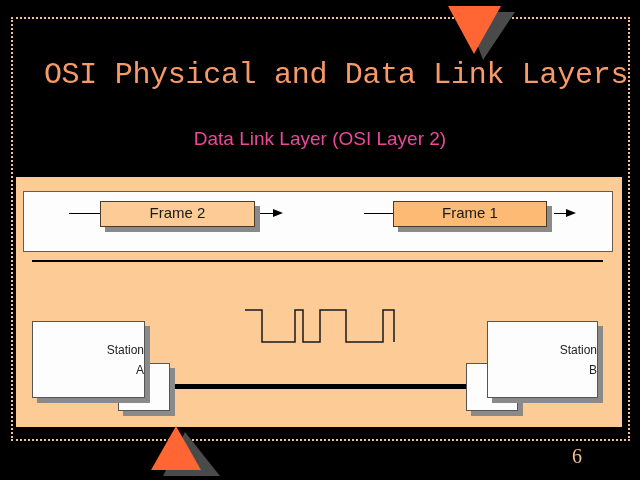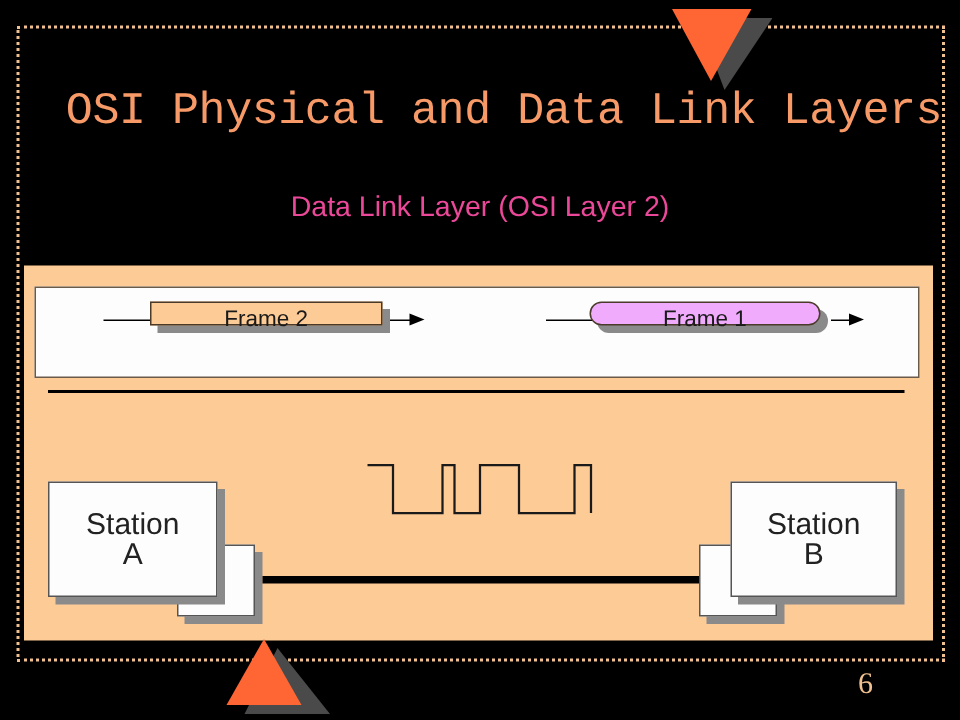--- a/index.html
+++ b/index.html
@@ -3,24 +3,24 @@
 <meta charset="utf-8">
 <style>
   html, body { margin:0; padding:0; }
   body { width:640px; height:480px; background:#000; position:relative; overflow:hidden; font-family:"Liberation Sans", sans-serif; }
   .frame-border { position:absolute; left:11px; top:17px; width:619px; height:424px; border:2px dotted #f0c090; box-sizing:border-box; }
   .title { position:absolute; left:0; width:640px; top:58px; text-align:center; font-family:Liberation Mono, monospace; font-size:30px; color:#f79a68; letter-spacing:-0.3px;margin-left:16px; }
   .subtitle { position:absolute; left:0; width:640px; top:128px; text-align:center; font-size:19px; color:#ec4899; }
   .panel { position:absolute; left:16px; top:177px; width:606px; height:250px; background:#fdcb96; }
   .frames-box { position:absolute; left:23px; top:191px; width:590px; height:61px; background:#fdfdfd; border:1px solid #6a5a4a; box-sizing:border-box; }
   .hline { position:absolute; background:#000; }
-  .frame-block { position:absolute; height:16px; border:1px solid #4a3a2a; box-sizing:border-box; font-size:15px; color:#1a1a1a; text-align:center; line-height:22px; box-shadow:5px 5px 0 #8a8a8a; }
+  .frame-block { position:absolute; height:26px; border:1px solid #4a3a2a; box-sizing:border-box; font-size:15px; color:#1a1a1a; text-align:center; line-height:22px; box-shadow:5px 5px 0 #8a8a8a; }
   .arrowhead { position:absolute; width:0; height:0; border-top:4px solid transparent; border-bottom:4px solid transparent; border-left:10px solid #000; }
   .station { position:absolute; background:#fdfdfd; border:1px solid #555; box-sizing:border-box; box-shadow:5px 5px 0 #8a8a8a; }
-  .station-label { font-size:20px; color:#222; text-align:center; line-height:20px; }
+  .station-label { font-size:12px; color:#222; text-align:right; line-height:20px; }
   .page-num { position:absolute; left:572px; top:445px; font-family:"Liberation Serif", serif; font-size:20px; color:#f0c090; }
   svg.tri { position:absolute; }
 </style>
 </head>
 <body>
 
 <div class="frame-border"></div>
 
 <svg class="tri" style="left:445px;top:4px" width="70" height="60">
   <polygon points="20,8 70,8 38,56" fill="#4a4a4a"></polygon>
@@ -35,21 +35,21 @@
 <div class="frames-box"></div>
 
 <div class="hline" style="left:69px;top:213px;width:31px;height:1px;"></div>
 <div class="frame-block" style="left:100px;top:201px;width:155px;background:#fdcb96;">
   <span>Frame 2</span>
 </div>
 <div class="hline" style="left:260px;top:213px;width:14px;height:1px;"></div>
 <div class="arrowhead" style="left:273px;top:209px;"></div>
 
 <div class="hline" style="left:364px;top:213px;width:31px;height:1px;"></div>
-<div class="frame-block" style="left:393px;top:201px;width:154px;background:#f0abfc;border-radius:10px;">
+<div class="frame-block" style="left:393px;top:201px;width:154px;background:#fdba74;">
   <span>Frame 1</span>
 </div>
 <div class="hline" style="left:554px;top:213px;width:14px;height:1px;"></div>
 <div class="arrowhead" style="left:566px;top:209px;"></div>
 
 <div class="hline" style="left:32px;top:260px;width:571px;height:2px;"></div>
 
 <svg style="position:absolute;left:240px;top:305px" width="165" height="45">
   <polyline points="5,5 22,5 22,37 55,37 55,5 63,5 63,37 80,37 80,5 106,5 106,37 143,37 143,5 154,5 154,37" fill="none" stroke="#1a1a1a" stroke-width="1.5"></polyline>
 </svg>

